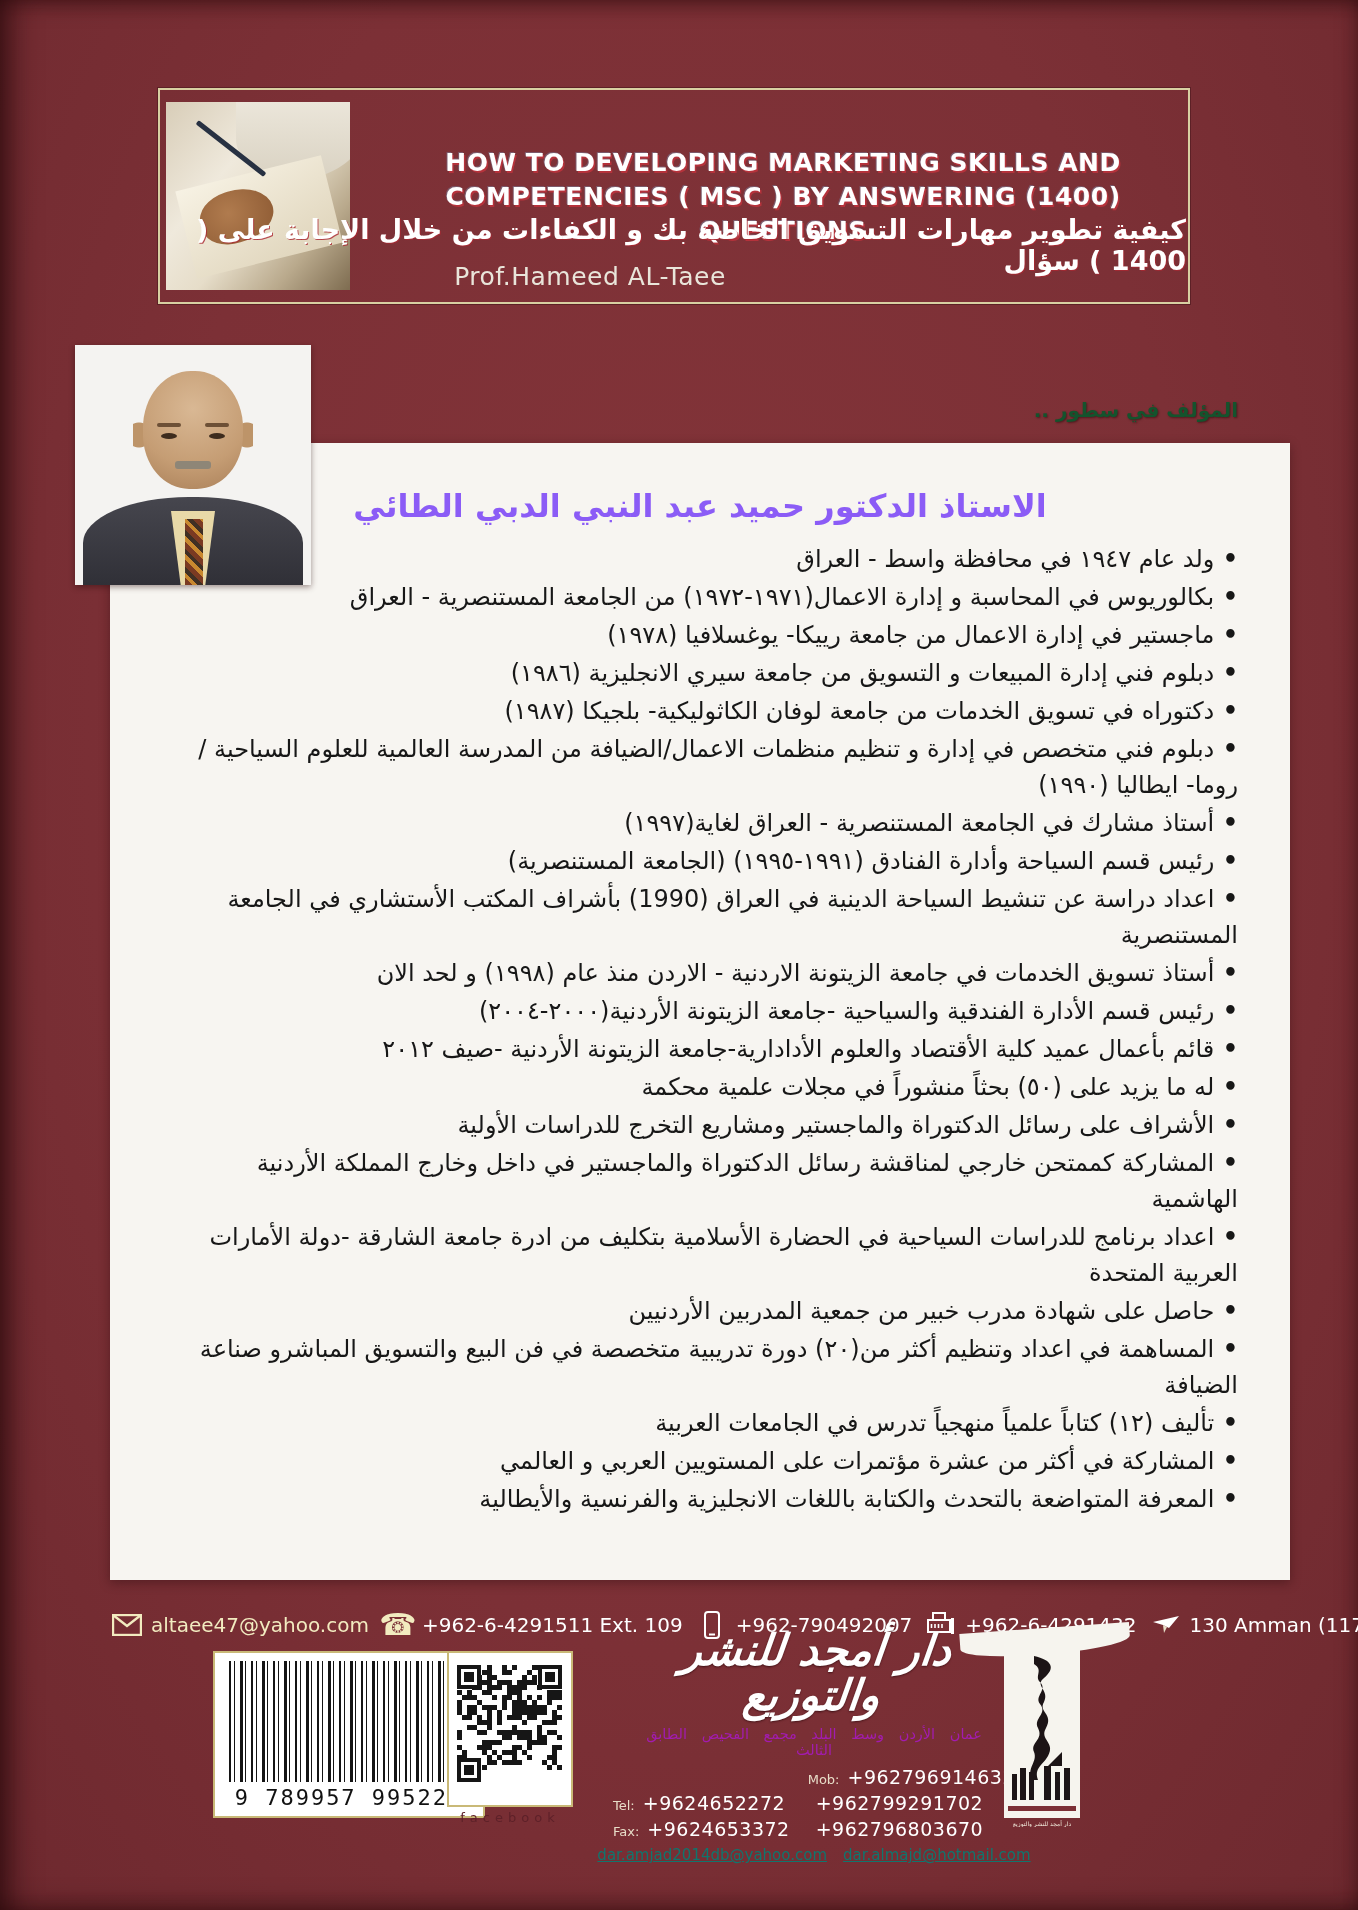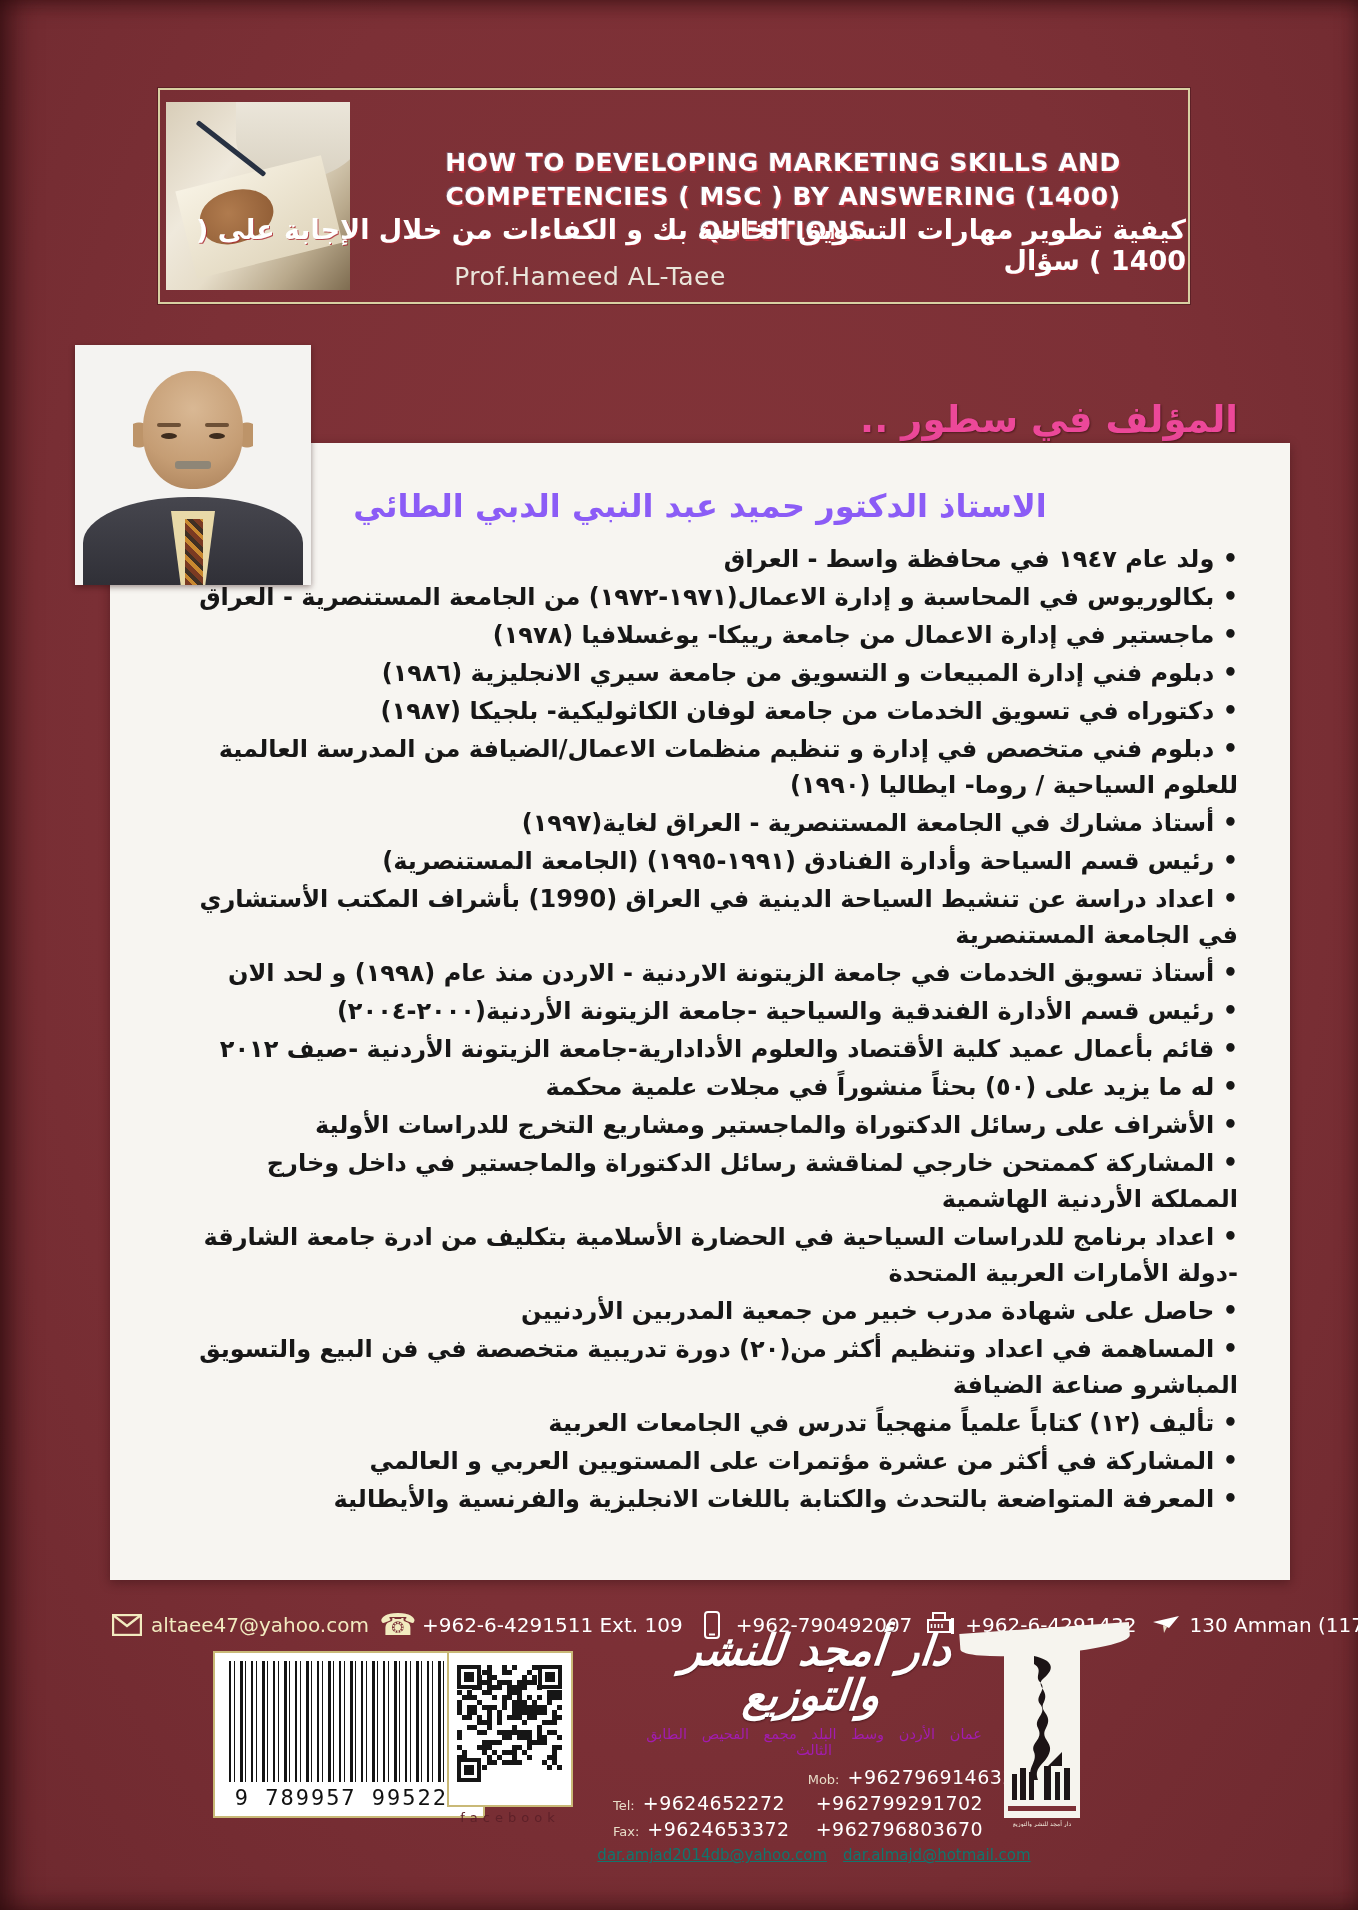--- a/index.html
+++ b/index.html
@@ -42,30 +42,30 @@
   .portrait .eye.l{left:86px}.portrait .eye.r{left:134px}
   .portrait .mst{position:absolute;left:100px;top:116px;width:36px;height:8px;background:#8e8677;border-radius:3px;}
   .portrait .suit{position:absolute;left:8px;bottom:-8px;width:220px;height:96px;border-radius:48% 48% 0 0;
     background:linear-gradient(180deg,#46464e,#2e2e35);}
   .portrait .shirt{position:absolute;left:96px;bottom:0;width:44px;height:74px;background:#e8d9a8;
     clip-path:polygon(0 0,100% 0,78% 100%,22% 100%);}
   .portrait .tie{position:absolute;left:110px;bottom:0;width:18px;height:66px;
     background:repeating-linear-gradient(45deg,#7a3a22 0 5px,#c8882f 5px 9px,#403024 9px 13px);}
 
   
-  .section-label{position:absolute;right:120px;top:398px;color:#ec4899;font-size:37px;font-weight:bold;direction:rtl;
+  .section-label{position:absolute;right:120px;top:398px;color:#14532d;font-size:20px;font-weight:bold;direction:rtl;
     text-shadow:1px 1px 2px rgba(50,12,15,.6);}
 
   
   .panel{position:absolute;left:110px;top:443px;width:1180px;height:1137px;background:#f7f5f1;
     box-shadow:0 3px 10px rgba(40,10,12,.4);}
   .bio-heading{margin:44px 60px 16px 60px;text-align:center;direction:rtl;color:#8b5cf6;
     font-size:32px;font-weight:bold;}
   .bio-list{direction:rtl;text-align:right;padding:0 52px 0 70px;color:#171717;
-    font-size:24px;line-height:1.5;font-weight:bold;}
+    font-size:24px;line-height:1.5;}
   .bio-item{margin-bottom:2px;}
   .bio-item::before{content:"•  ";font-weight:bold;}
 
   
   .contact{position:absolute;left:112px;right:40px;top:1598px;height:54px;display:flex;align-items:center;
     gap:14px;color:#fff;font-size:20px;white-space:nowrap;}
   .contact .item{display:flex;align-items:center;gap:9px;}
   .contact .email-text{color:#f2ebc0;}
   .cicon{width:30px;height:30px;flex:0 0 auto;display:flex;align-items:center;justify-content:center;}
   .cicon svg{display:block}

